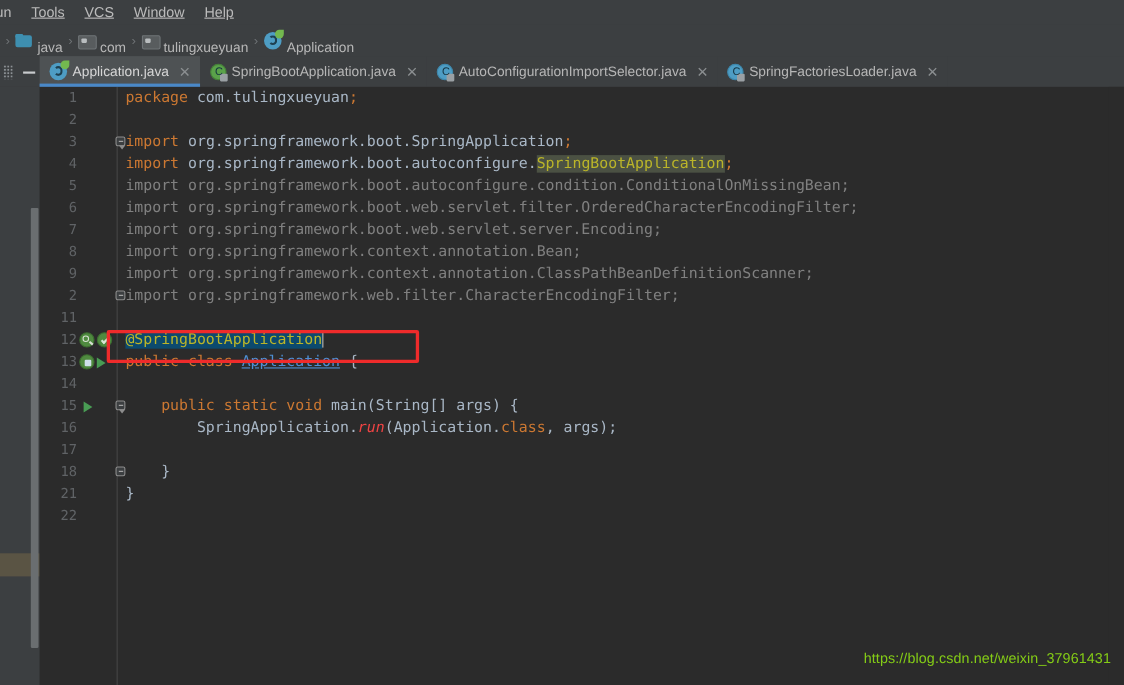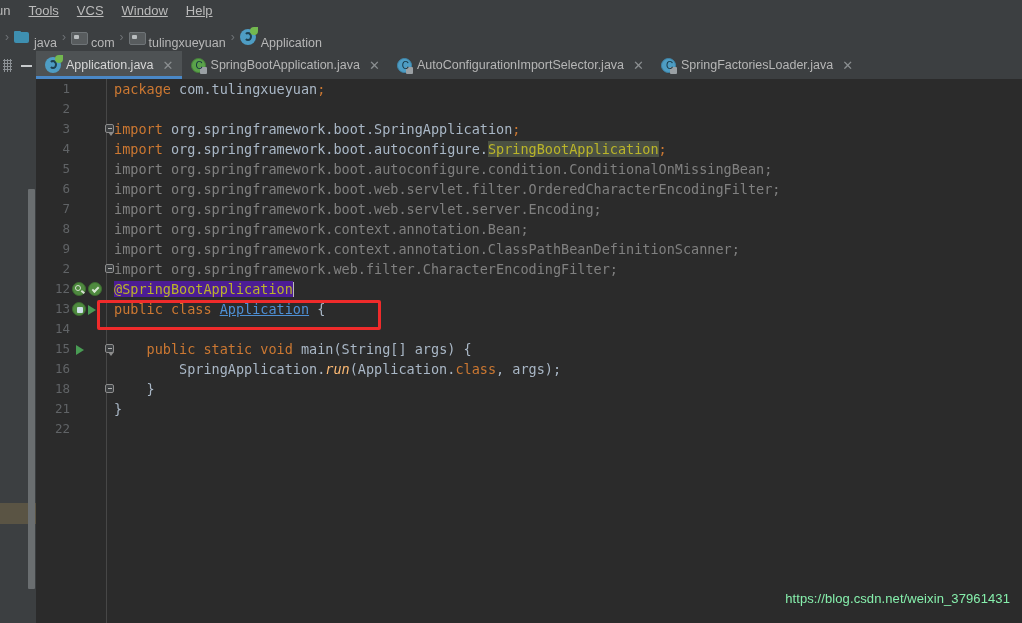--- a/index.html
+++ b/index.html
@@ -176,23 +176,23 @@
     position: absolute; left: 70px; top: 0; bottom: 0; width: 1px;
     background: #474747;
   }
 
   
   .kw { color: #cc7832; }
   .plain { color: #a9b7c6; }
   .gray { color: #808080; }
   .semi { color: #cc7832; }
   .cls-link { color: #4e8fd4; text-decoration: underline; }
-  .static-it { color: #fdba74; font-style: italic; }
+  .static-it { color: #ef4444; font-style: italic; }
   .anno-hl {
-    background: #4c1d95; color: #bbb529;
+    background: #0c4a6e; color: #bbb529;
   }
   .imp-hl { background: #4b5143; color: #bbb529; }
   .caret {
     display: inline-block; width: 1px; height: 15px; background: #bbbbbb;
     vertical-align: -3px; margin-left: 0px;
   }
 
   
   .fold-box {
     position: absolute; left: 1px; top: 5px; width: 9px; height: 9px;
@@ -243,21 +243,21 @@
 
   
   .redbox {
     position: absolute; border: 3px solid #ef2b2b; border-radius: 2px;
     pointer-events: none;
   }
 
   
   .watermark {
     position: absolute; right: 12px; bottom: 17px;
-    color: #86efac; font-size: 13px; font-family: "Liberation Sans", sans-serif;
+    color: #84cc16; font-size: 13px; font-family: "Liberation Sans", sans-serif;
     letter-spacing: .1px;
   }
   .scroll-region {
     position: absolute; right: 0; top: 79px; width: 14px; bottom: 0;
     background: #2b2b2b;
   }
 </style>
 </head>
 <body>
 
@@ -342,25 +342,27 @@
         <div class="line" style="top: 0px;"><span class="gutter-num">1</span><span class="code"><span class="kw">package </span><span class="plain">com.tulingxueyuan</span><span class="semi">;</span></span></div>
         <div class="line" style="top: 0px;"><span class="gutter-num">2</span><span class="code"></span></div>
         <div class="line" style="top: 0px;"><span class="gutter-num">3</span><span class="fold"><span class="fold-box"></span><span class="fold-tip"></span></span><span class="code"><span class="kw">import </span><span class="plain">org.springframework.boot.SpringApplication</span><span class="semi">;</span></span></div>
         <div class="line" style="top: 0px;"><span class="gutter-num">4</span><span class="code"><span class="kw">import </span><span class="plain">org.springframework.boot.autoconfigure.</span><span class="imp-hl">SpringBootApplication</span><span class="semi">;</span></span></div>
         <div class="line" style="top: 0px;"><span class="gutter-num">5</span><span class="code"><span class="gray">import org.springframework.boot.autoconfigure.condition.ConditionalOnMissingBean;</span></span></div>
         <div class="line" style="top: 0px;"><span class="gutter-num">6</span><span class="code"><span class="gray">import org.springframework.boot.web.servlet.filter.OrderedCharacterEncodingFilter;</span></span></div>
         <div class="line" style="top: 0px;"><span class="gutter-num">7</span><span class="code"><span class="gray">import org.springframework.boot.web.servlet.server.Encoding;</span></span></div>
         <div class="line" style="top: 0px;"><span class="gutter-num">8</span><span class="code"><span class="gray">import org.springframework.context.annotation.Bean;</span></span></div>
         <div class="line" style="top: 0px;"><span class="gutter-num">9</span><span class="code"><span class="gray">import org.springframework.context.annotation.ClassPathBeanDefinitionScanner;</span></span></div>
         <div class="line" style="top: 0px;"><span class="gutter-num">2</span><span class="fold"><span class="fold-box"></span></span><span class="code"><span class="gray">import org.springframework.web.filter.CharacterEncodingFilter;</span></span></div>
+        <div class="line" style="top: 0px;"><span class="gutter-num">11</span><span class="code"></span></div>
         <div class="line" style="top: 0px;"><span class="gutter-num">12</span><span class="gutter-icons"><span class="g-ico g-bean" style="left: 0px;"><span class="mag"></span></span><span class="g-ico g-check" style="left: 16px;"></span></span><span class="code"><span class="anno-hl">@SpringBootApplication</span><span class="caret"></span></span></div>
         <div class="line" style="top: 0px;"><span class="gutter-num">13</span><span class="gutter-icons"><span class="g-ico g-springbean" style="left: 0px;"></span><span class="g-ico g-run" style="left: 16px;"></span></span><span class="code"><span class="kw">public class </span><span class="cls-link">Application</span><span class="plain"> {</span></span></div>
         <div class="line" style="top: 0px;"><span class="gutter-num">14</span><span class="code"></span></div>
         <div class="line" style="top: 0px;"><span class="gutter-num">15</span><span class="gutter-icons"><span class="g-ico g-run" style="left: 4px;"></span></span><span class="fold"><span class="fold-box"></span><span class="fold-tip"></span></span><span class="code"><span class="plain">    </span><span class="kw">public static void </span><span class="plain">main</span><span class="plain">(String[] args) {</span></span></div>
         <div class="line" style="top: 0px;"><span class="gutter-num">16</span><span class="code"><span class="plain">        SpringApplication.</span><span class="static-it">run</span><span class="plain">(Application.</span><span class="kw">class</span><span class="plain">, args);</span></span></div>
+        <div class="line" style="top: 0px;"><span class="gutter-num">17</span><span class="code"></span></div>
         <div class="line" style="top: 0px;"><span class="gutter-num">18</span><span class="fold"><span class="fold-box"></span></span><span class="code"><span class="plain">    }</span></span></div>
         <div class="line" style="top: 0px;"><span class="gutter-num">21</span><span class="code"><span class="plain">}</span></span></div>
         <div class="line" style="top: 0px;"><span class="gutter-num">22</span><span class="code"></span></div>
       </div>
     <div class="redbox" style="left: 61px; top: 221px; width: 284px; height: 30px; border-color: rgb(239, 43, 43);"></div>
   </div>
 
   <div class="scroll-region"></div>
 
   <div class="watermark">https://blog.csdn.net/weixin_37961431</div>

